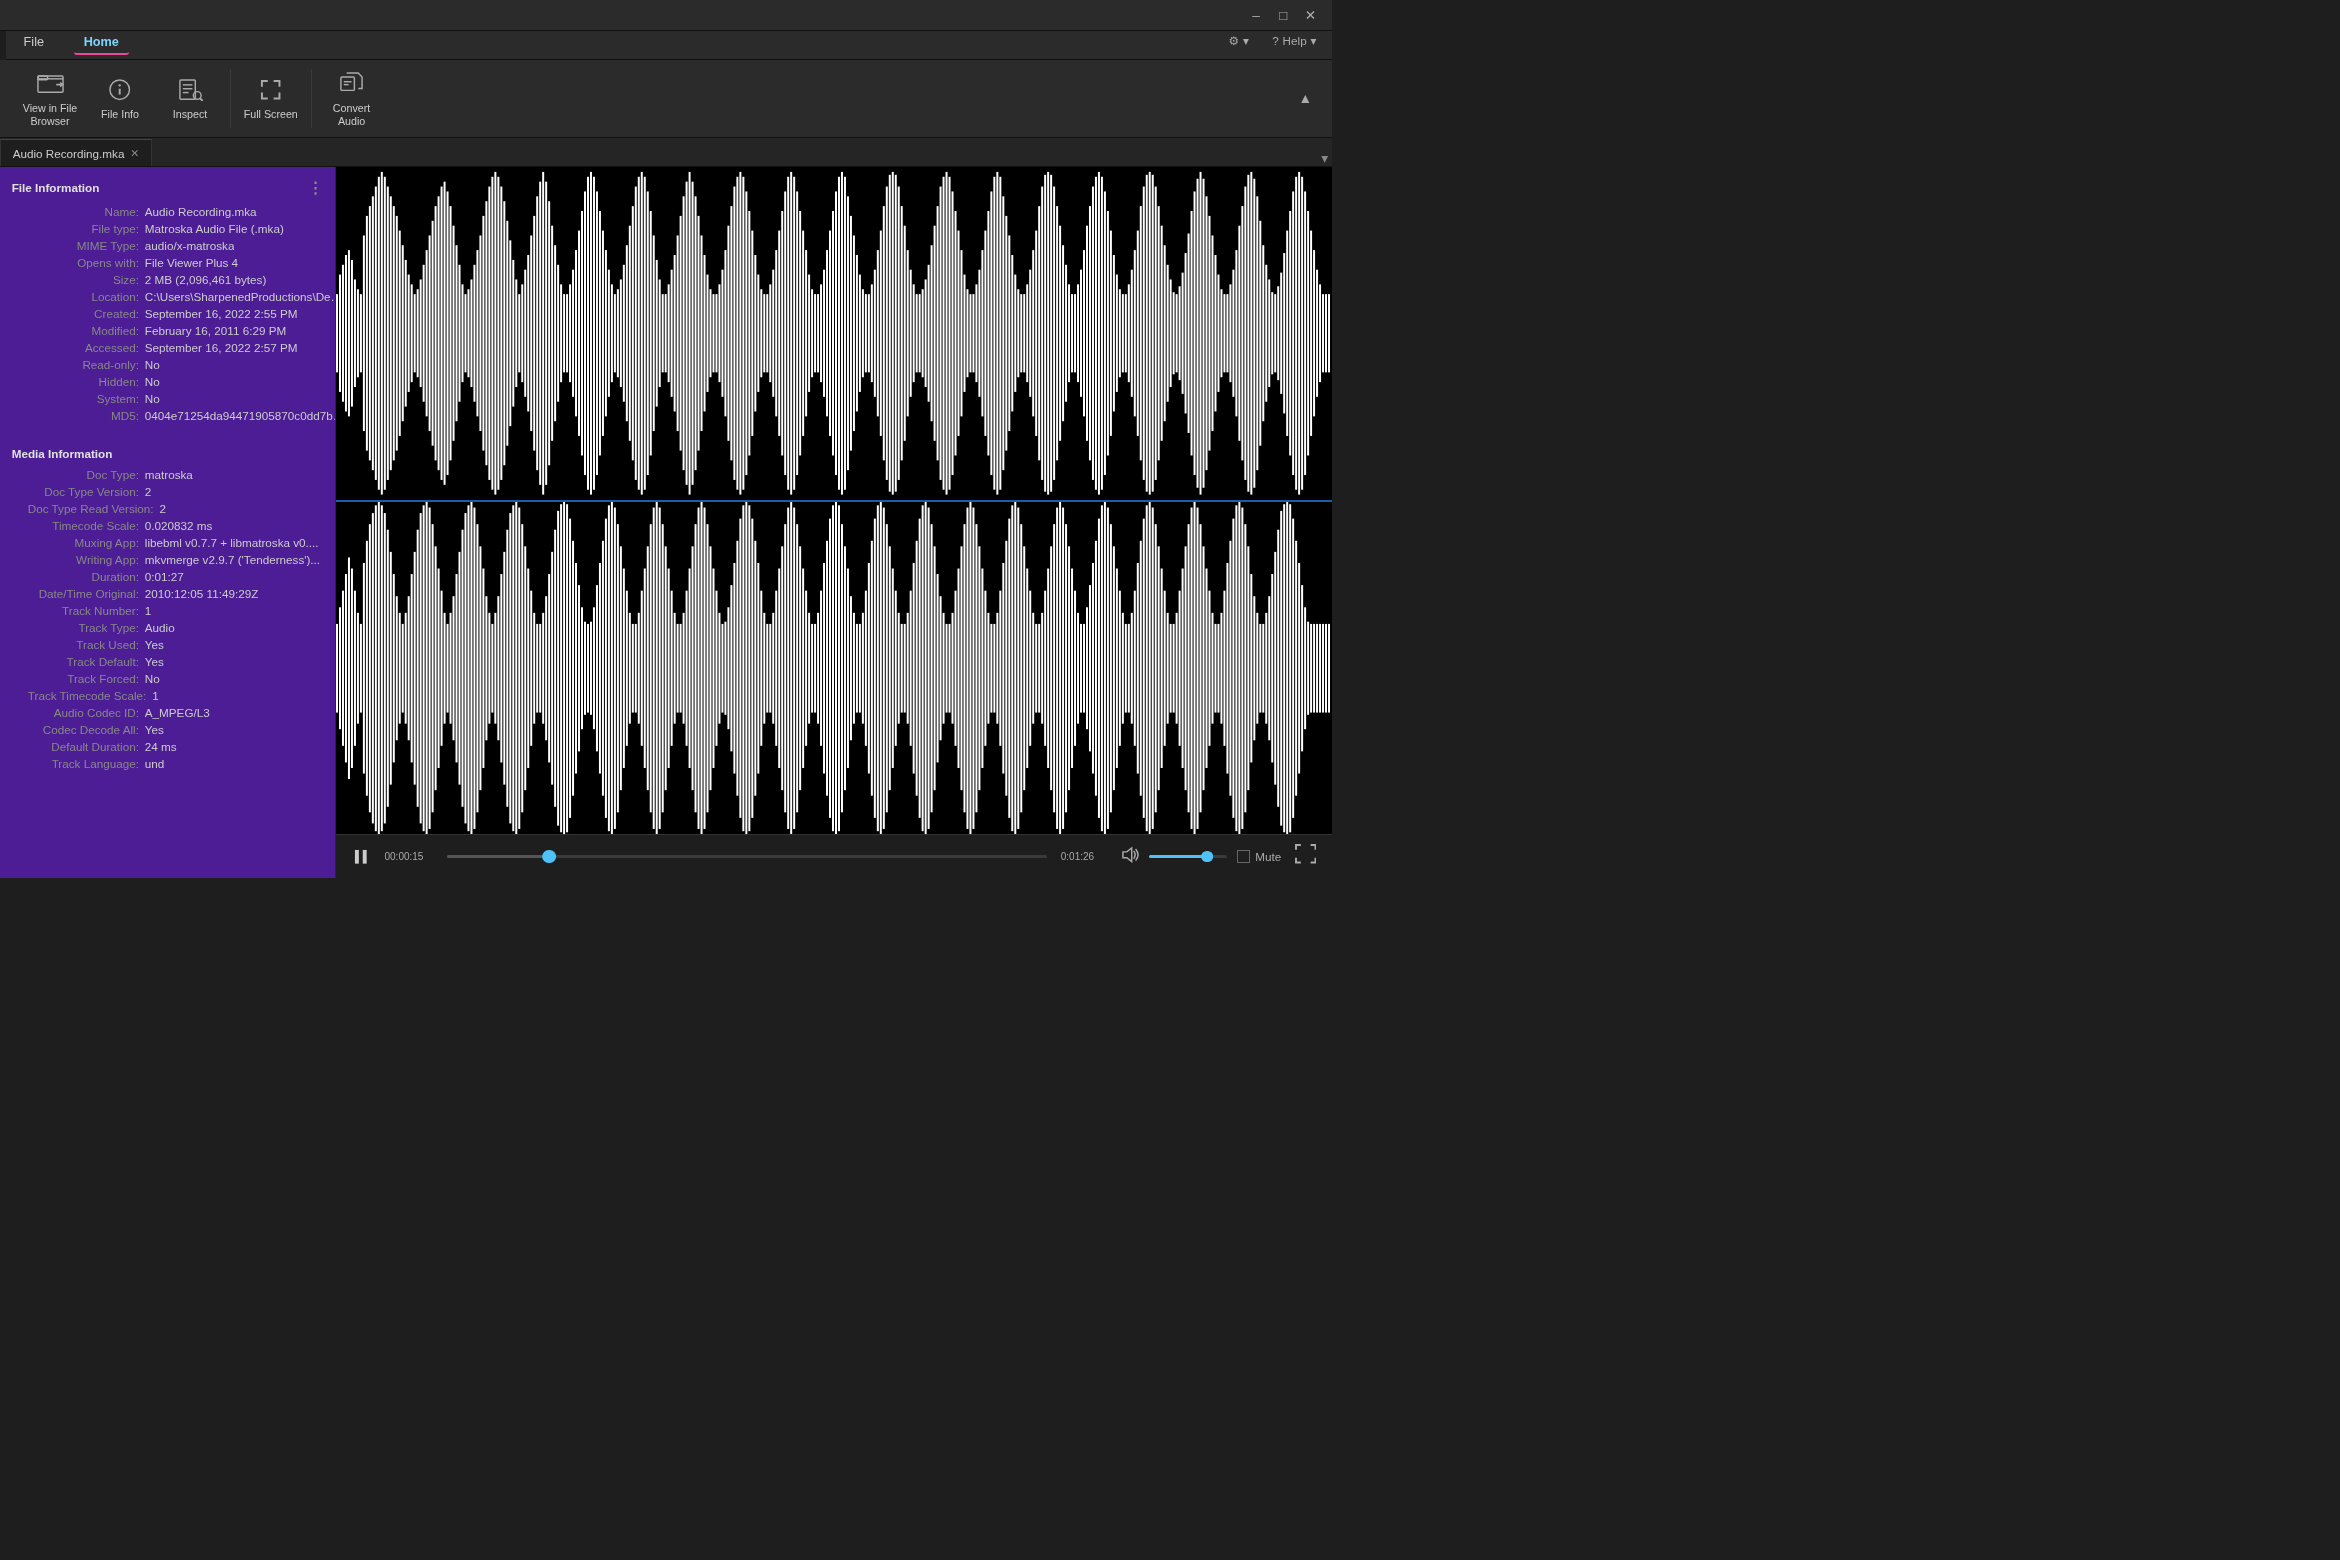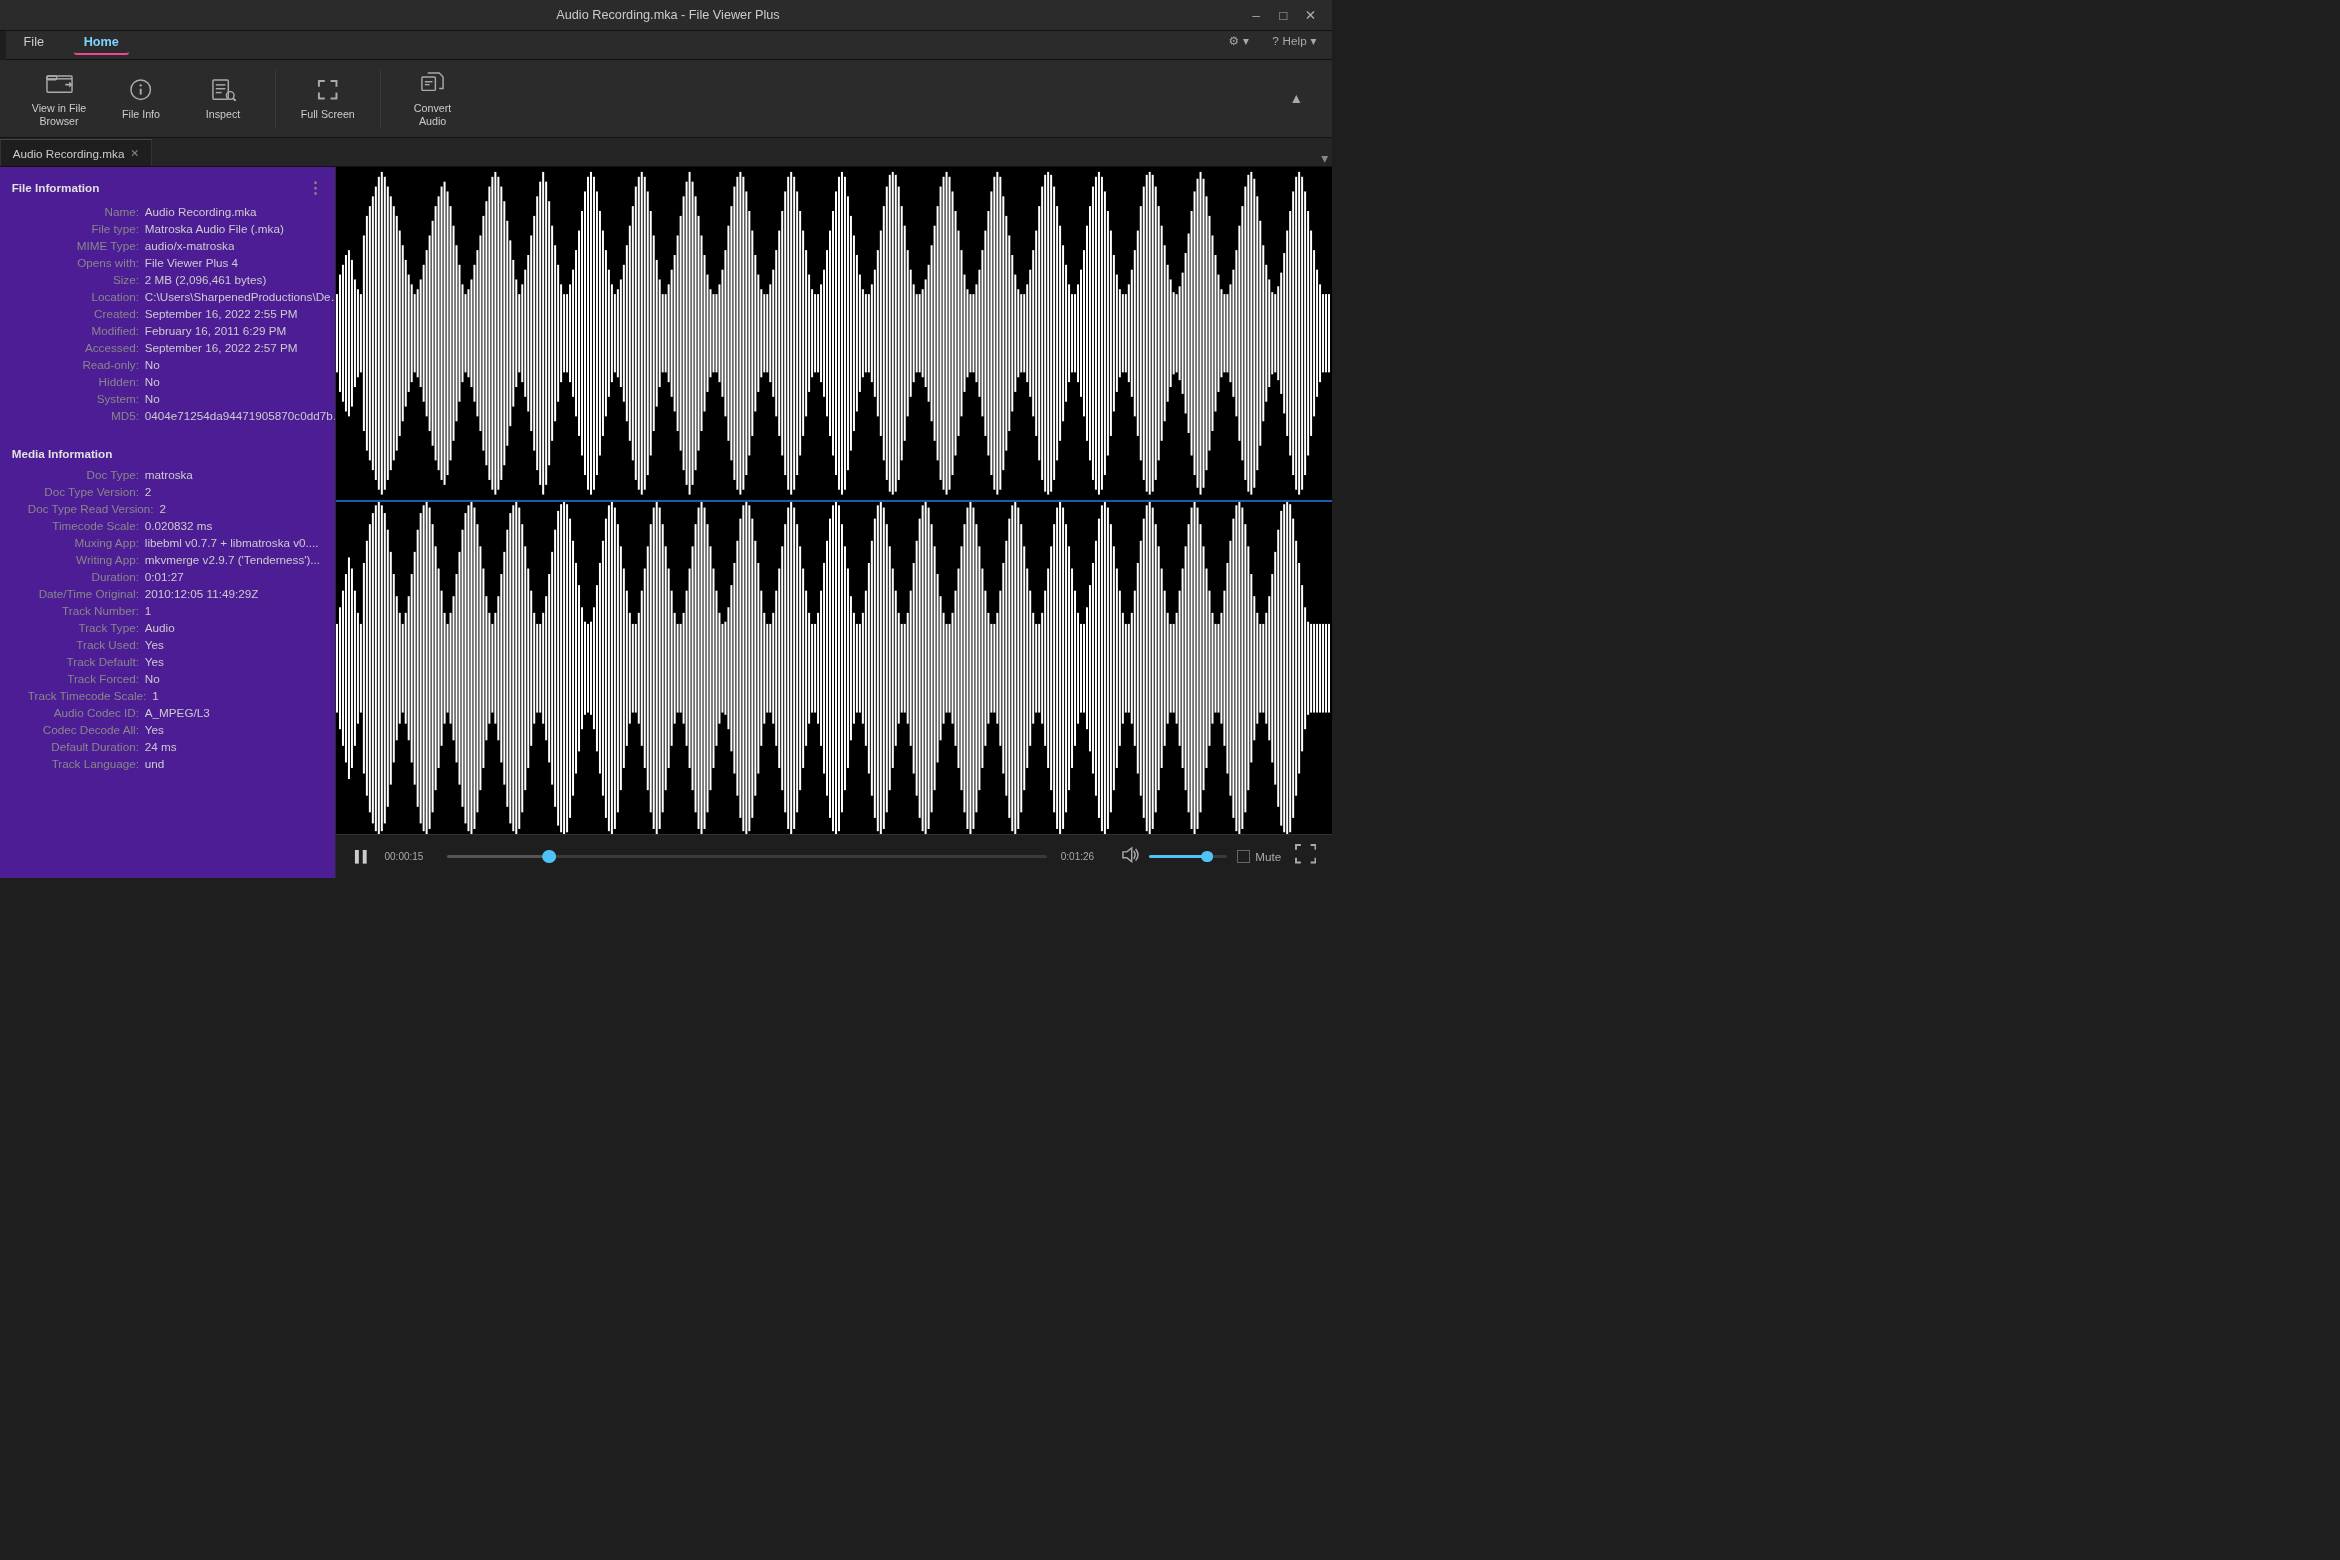--- a/index.html
+++ b/index.html
@@ -84,23 +84,23 @@
       padding: 2.9px 7.8px;
       border-radius: 2.9px;
     }
 
     
     .ribbon {
       background: #2b2b2b;
       height: 78px;
       display: flex;
       align-items: center;
-      padding: 0 25px;
+      padding: 0 16px;
       border-bottom: 1px solid #111;
-      gap: 14px;
+      gap: 2px;
     }
     .ribbon-btn {
       display: flex;
       flex-direction: column;
       align-items: center;
       justify-content: center;
       width: 68px;
       height: 66px;
       padding: 5.9px 3.9px 3.9px;
       cursor: pointer;
@@ -368,21 +368,20 @@
       font-size: 17.6px;
       cursor: pointer;
       padding: 3.9px;
     }
   </style>
 </head>
 <body>
 
 <div class="title-bar">
   <div style="width:78px;"></div>
-  <div class="title-bar-title">Audio Recording.mka - File Viewer Plus</div>
   <div class="title-bar-controls">
     <div class="title-bar-btn">–</div>
     <div class="title-bar-btn">□</div>
     <div class="title-bar-btn">✕</div>
   </div>
 </div>
 
 <div class="menu-bar">
   <div class="menu-item">File</div>
   <div class="menu-item active">Home</div>

